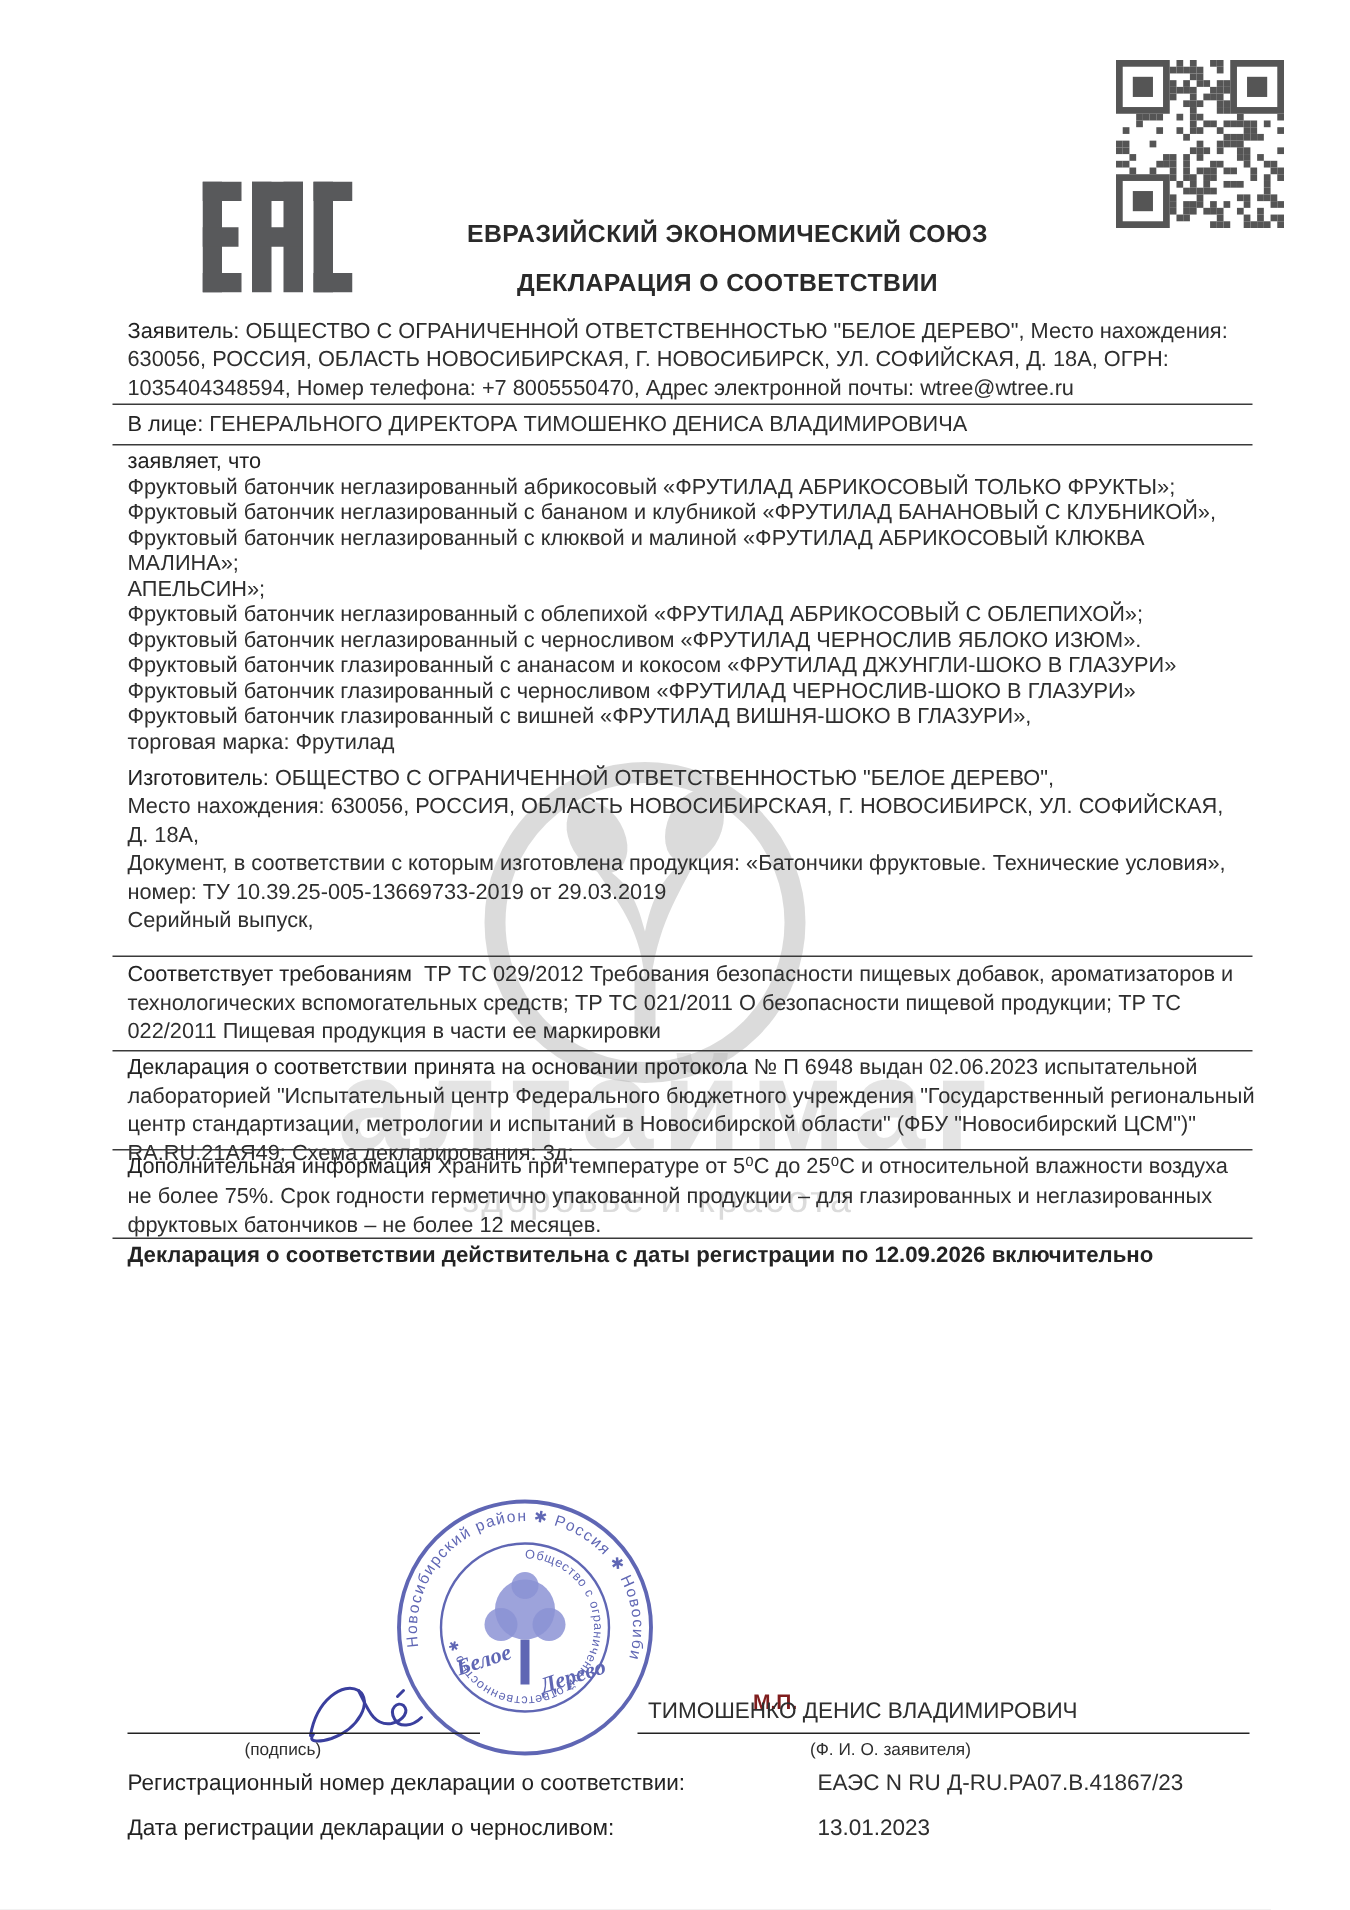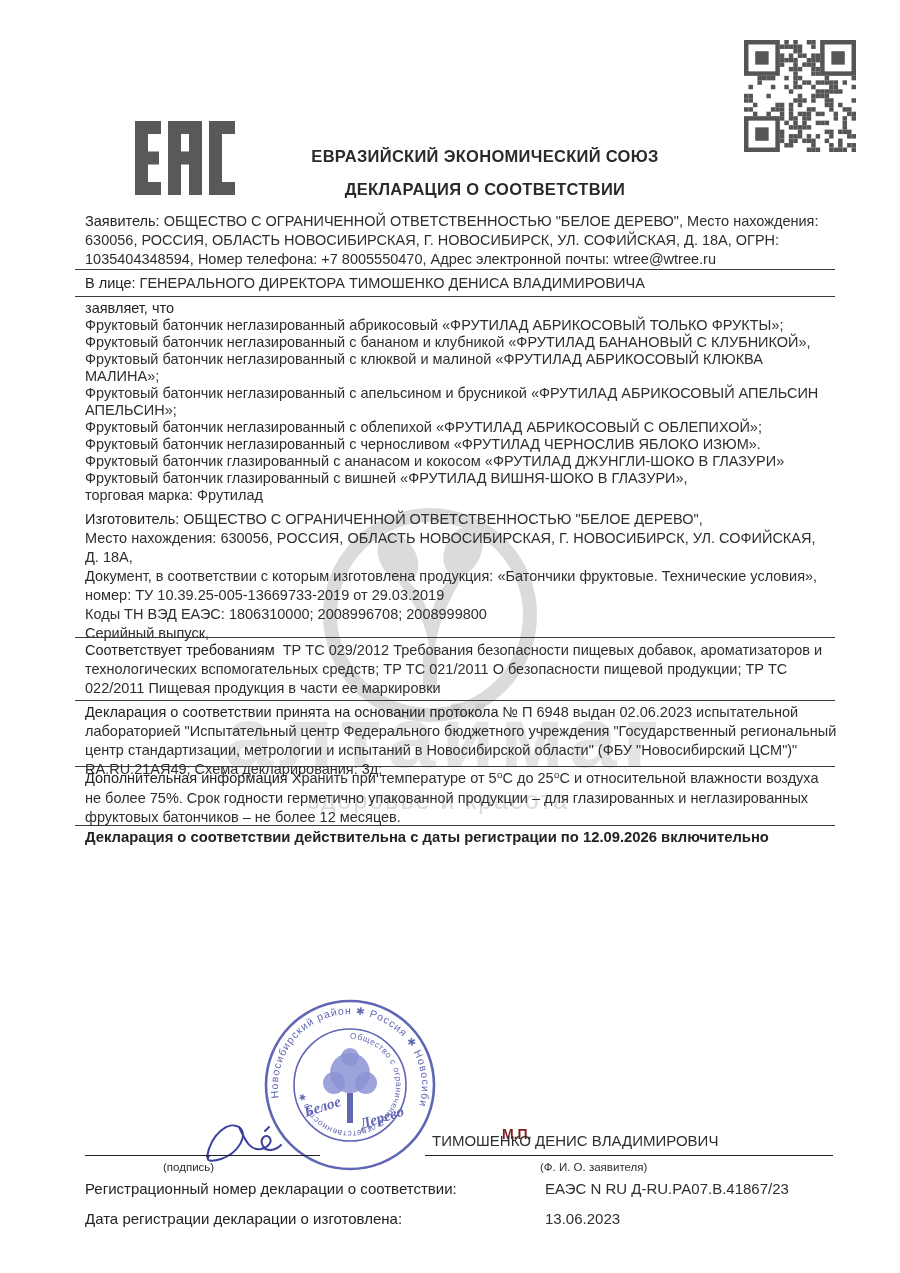--- a/index.html
+++ b/index.html
@@ -260,39 +260,38 @@
   </div>
   <div class="rule" style="top:296px;"></div>
 
   <div class="abs txt b" style="left:85px;top:299px;">заявляет, что</div>
 
   <div class="abs products" style="left:85px;top:317px;">
     <div>Фруктовый батончик неглазированный абрикосовый «ФРУТИЛАД АБРИКОСОВЫЙ ТОЛЬКО ФРУКТЫ»;</div>
     <div>Фруктовый батончик неглазированный с бананом и клубникой «ФРУТИЛАД БАНАНОВЫЙ С КЛУБНИКОЙ»,</div>
     <div>Фруктовый батончик неглазированный с клюквой и малиной «ФРУТИЛАД АБРИКОСОВЫЙ КЛЮКВА</div>
     <div>МАЛИНА»;</div>
-    <div>Фруктовый батончик неглазированный с апельсином и брусникой «ФРУТИЛАД АБРИКОСОВЫЙ АПЕЛЬСИН</div>
     <div>АПЕЛЬСИН»;</div>
     <div>Фруктовый батончик неглазированный с облепихой «ФРУТИЛАД АБРИКОСОВЫЙ С ОБЛЕПИХОЙ»;</div>
     <div>Фруктовый батончик неглазированный с черносливом «ФРУТИЛАД ЧЕРНОСЛИВ ЯБЛОКО ИЗЮМ».</div>
     <div>Фруктовый батончик глазированный с ананасом и кокосом «ФРУТИЛАД ДЖУНГЛИ-ШОКО В ГЛАЗУРИ»</div>
+    <div>Фруктовый батончик глазированный с черносливом «ФРУТИЛАД ЧЕРНОСЛИВ-ШОКО В ГЛАЗУРИ»</div>
     <div>Фруктовый батончик глазированный с вишней «ФРУТИЛАД ВИШНЯ-ШОКО В ГЛАЗУРИ»,</div>
     <div>торговая марка: Фрутилад</div>
   </div>
 
   <div class="abs mfr" style="left:85px;top:510px;">
     <div>
       <span class="b">Изготовитель:</span>
       <span>ОБЩЕСТВО С ОГРАНИЧЕННОЙ ОТВЕТСТВЕННОСТЬЮ "БЕЛОЕ ДЕРЕВО",</span>
     </div>
     <div>Место нахождения: 630056, РОССИЯ, ОБЛАСТЬ НОВОСИБИРСКАЯ, Г. НОВОСИБИРСК, УЛ. СОФИЙСКАЯ,</div>
     <div>Д. 18А,</div>
     <div>Документ, в соответствии с которым изготовлена продукция: «Батончики фруктовые. Технические условия»,</div>
     <div>номер: ТУ 10.39.25-005-13669733-2019 от 29.03.2019</div>
-    <div>Коды ТН ВЭД ЕАЭС: 1806310000; 2008996708; 2008999800</div>
     <div>Серийный выпуск,</div>
   </div>
 
   <div class="rule" style="top:637px;"></div>
   <div class="abs txt" style="left:85px;top:641px;width:752px;">
     <span class="b">Соответствует требованиям</span>&nbsp;
     <span>ТР ТС 029/2012 Требования безопасности пищевых добавок, ароматизаторов и технологических вспомогательных средств; ТР ТС 021/2011 О безопасности пищевой продукции; ТР ТС 022/2011 Пищевая продукция в части ее маркировки</span>
   </div>
 
   <div class="rule" style="top:700px;"></div>
@@ -346,16 +345,16 @@
   <div class="abs cap" style="left:163px;top:1161px;">(подпись)</div>
 
   <div class="abs mp" style="left:502px;top:1126px;">М.П.</div>
 
   <div class="abs nowrap" style="left:432px;top:1132px;font-size:15px;">ТИМОШЕНКО ДЕНИС ВЛАДИМИРОВИЧ</div>
   <div class="sigline" style="left:425px;top:1155px;width:408px;"></div>
   <div class="abs cap" style="left:540px;top:1161px;">(Ф. И. О. заявителя)</div>
 
   <div class="abs b nowrap" style="left:85px;top:1180px;font-size:15px;">Регистрационный номер декларации о соответствии:</div>
   <div class="abs regval nowrap" style="left:545px;top:1180px;">ЕАЭС N RU Д-RU.РА07.В.41867/23</div>
-  <div class="abs b nowrap" style="left:85px;top:1210px;font-size:15px;">Дата регистрации декларации о изготовлена:</div>
-  <div class="abs regval nowrap" style="left:545px;top:1210px;">13.06.2023</div>
+  <div class="abs b nowrap" style="left:85px;top:1210px;font-size:15px;">Дата регистрации декларации о черносливом:</div>
+  <div class="abs regval nowrap" style="left:545px;top:1210px;">13.01.2023</div>
 
 </div>
 
 </body></html>

